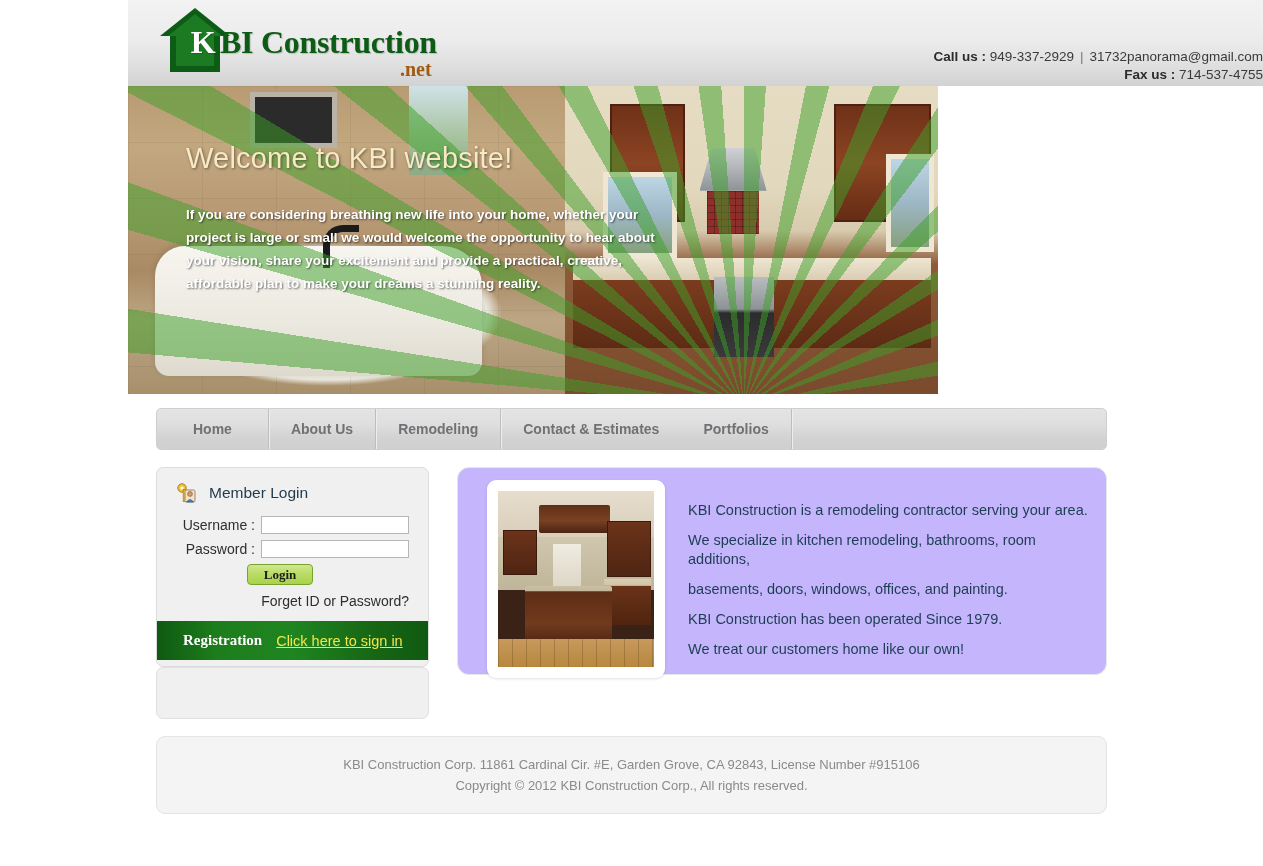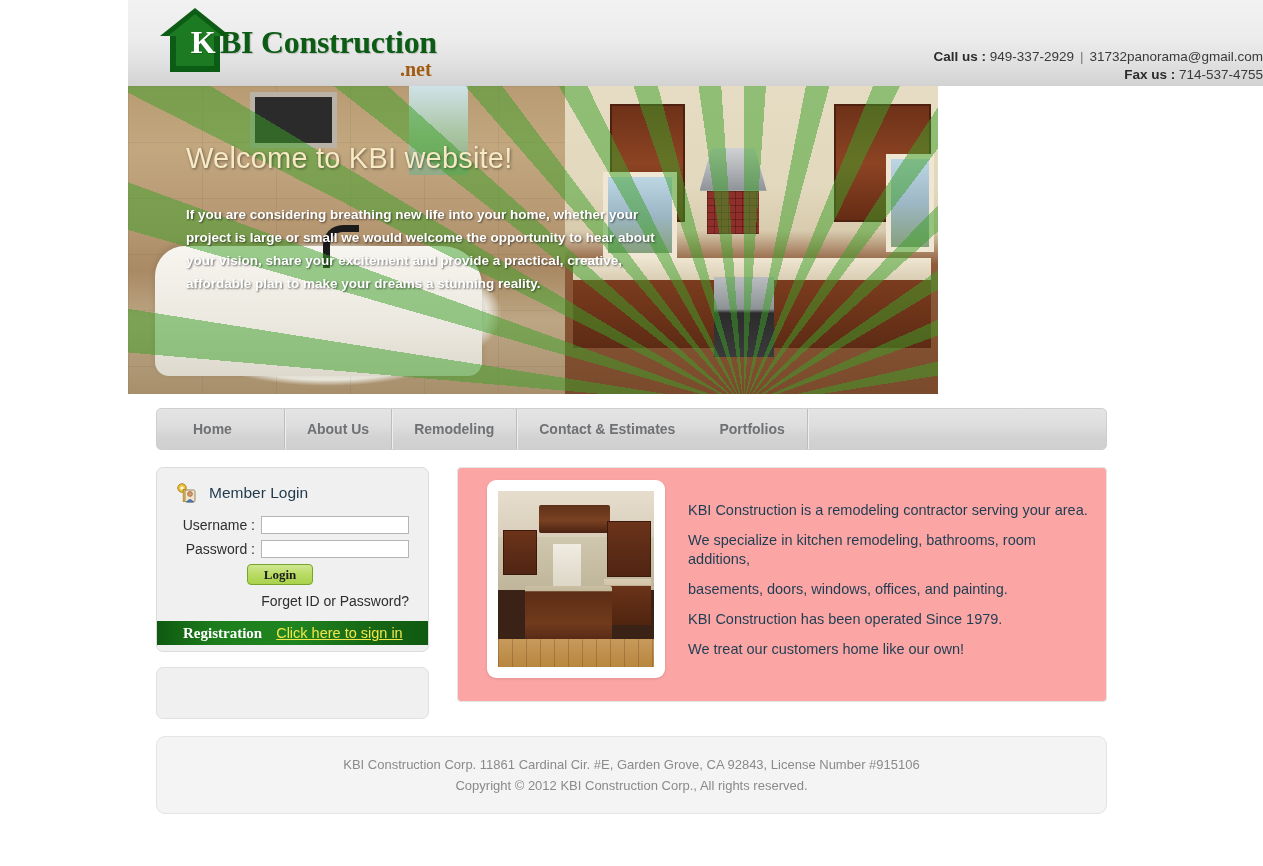--- a/index.html
+++ b/index.html
@@ -234,21 +234,21 @@
     justify-content: center;
     padding: 0 22px;
     font-size: 14px;
     font-weight: bold;
     color: #6f7174;
     border-right: 1px solid #bdbdbd;
     box-shadow: 1px 0 0 #eeeeee;
     cursor: pointer;
     white-space: nowrap;
   }
-  .nav-item:first-child { padding-left: 36px; padding-right: 52px; }
+  .nav-item:first-child { padding-left: 36px; padding-right: 36px; }
   .nav-item.last { border-right: none; box-shadow: none; }
 
   
   .login-panel {
     position: absolute;
     left: 156px; top: 467px;
     width: 273px;
     background: #f0f0f0;
     border: 1px solid #dcdcdc;
     border-radius: 7px;
@@ -307,21 +307,21 @@
   }
   .forget-row {
     text-align: right;
     padding-right: 19px;
     font-size: 14px;
     color: #2e2e2e;
     margin-bottom: 12px;
     cursor: pointer;
   }
   .reg-bar {
-    height: 24px;
+    height: 39px;
     background: linear-gradient(to right, #0f5a11 0%, #1d7d1c 22%, #1f8520 50%, #176614 80%, #0f5a11 100%);
     display: flex;
     align-items: center;
     padding-left: 26px;
     gap: 14px;
   }
   .reg-label {
     font-family: "Liberation Serif", serif;
     font-weight: bold;
     font-size: 15px;
@@ -340,24 +340,24 @@
     width: 273px; height: 52px;
     background: #f0f0f0;
     border: 1px solid #e0e0e0;
     border-radius: 7px;
   }
 
   
   .main-panel {
     position: absolute;
     left: 457px; top: 467px;
-    width: 650px; height: 235px;
-    background: #fca5a5;
+    width: 650px; height: 208px;
+    background: #c4b5fd;
     border: 1px solid #e6e6e6;
-    border-radius: 4px;
+    border-radius: 12px;
   }
   .thumb-frame {
     position: absolute;
     left: 29px; top: 12px;
     width: 178px; height: 198px;
     background: #ffffff;
     border-radius: 9px;
     box-shadow: 0 1px 3px rgba(0,0,0,0.13);
     padding: 11px;
   }

